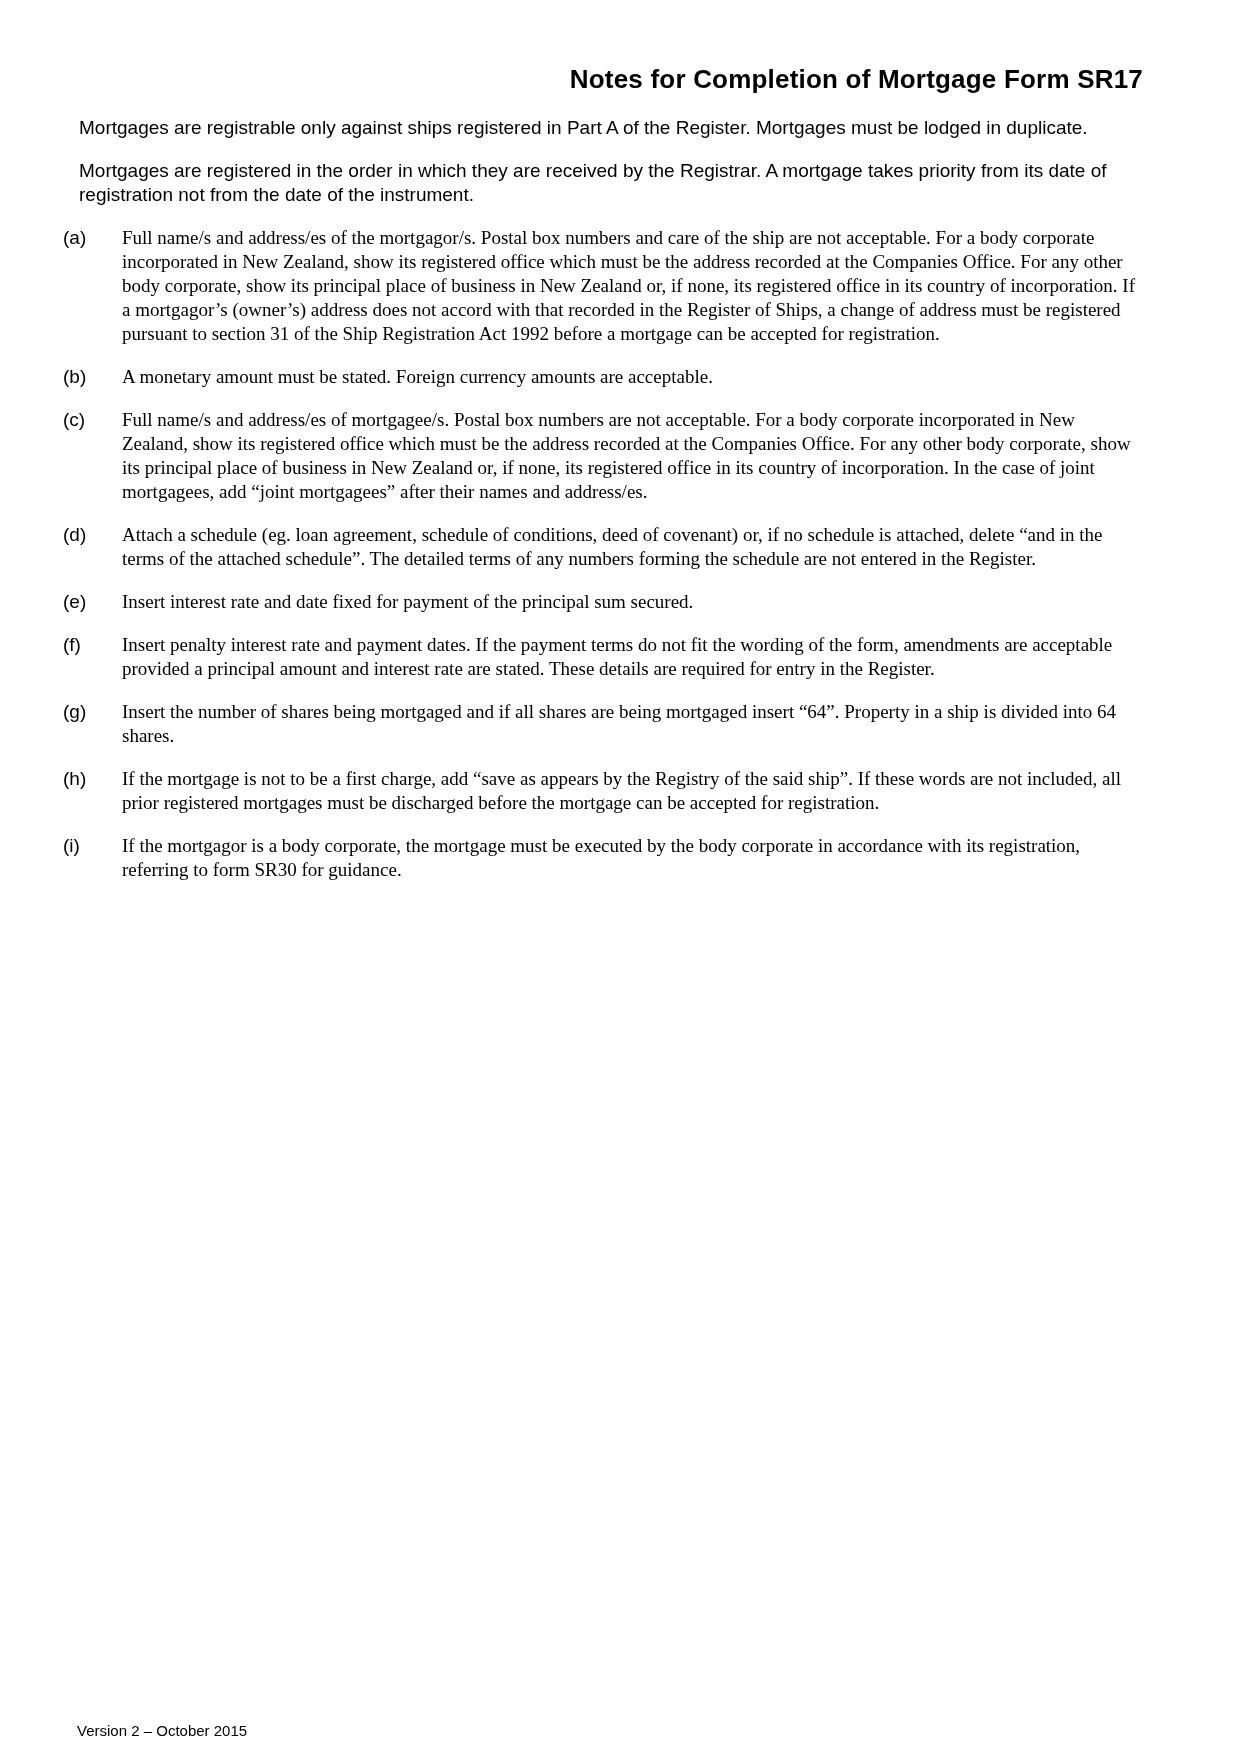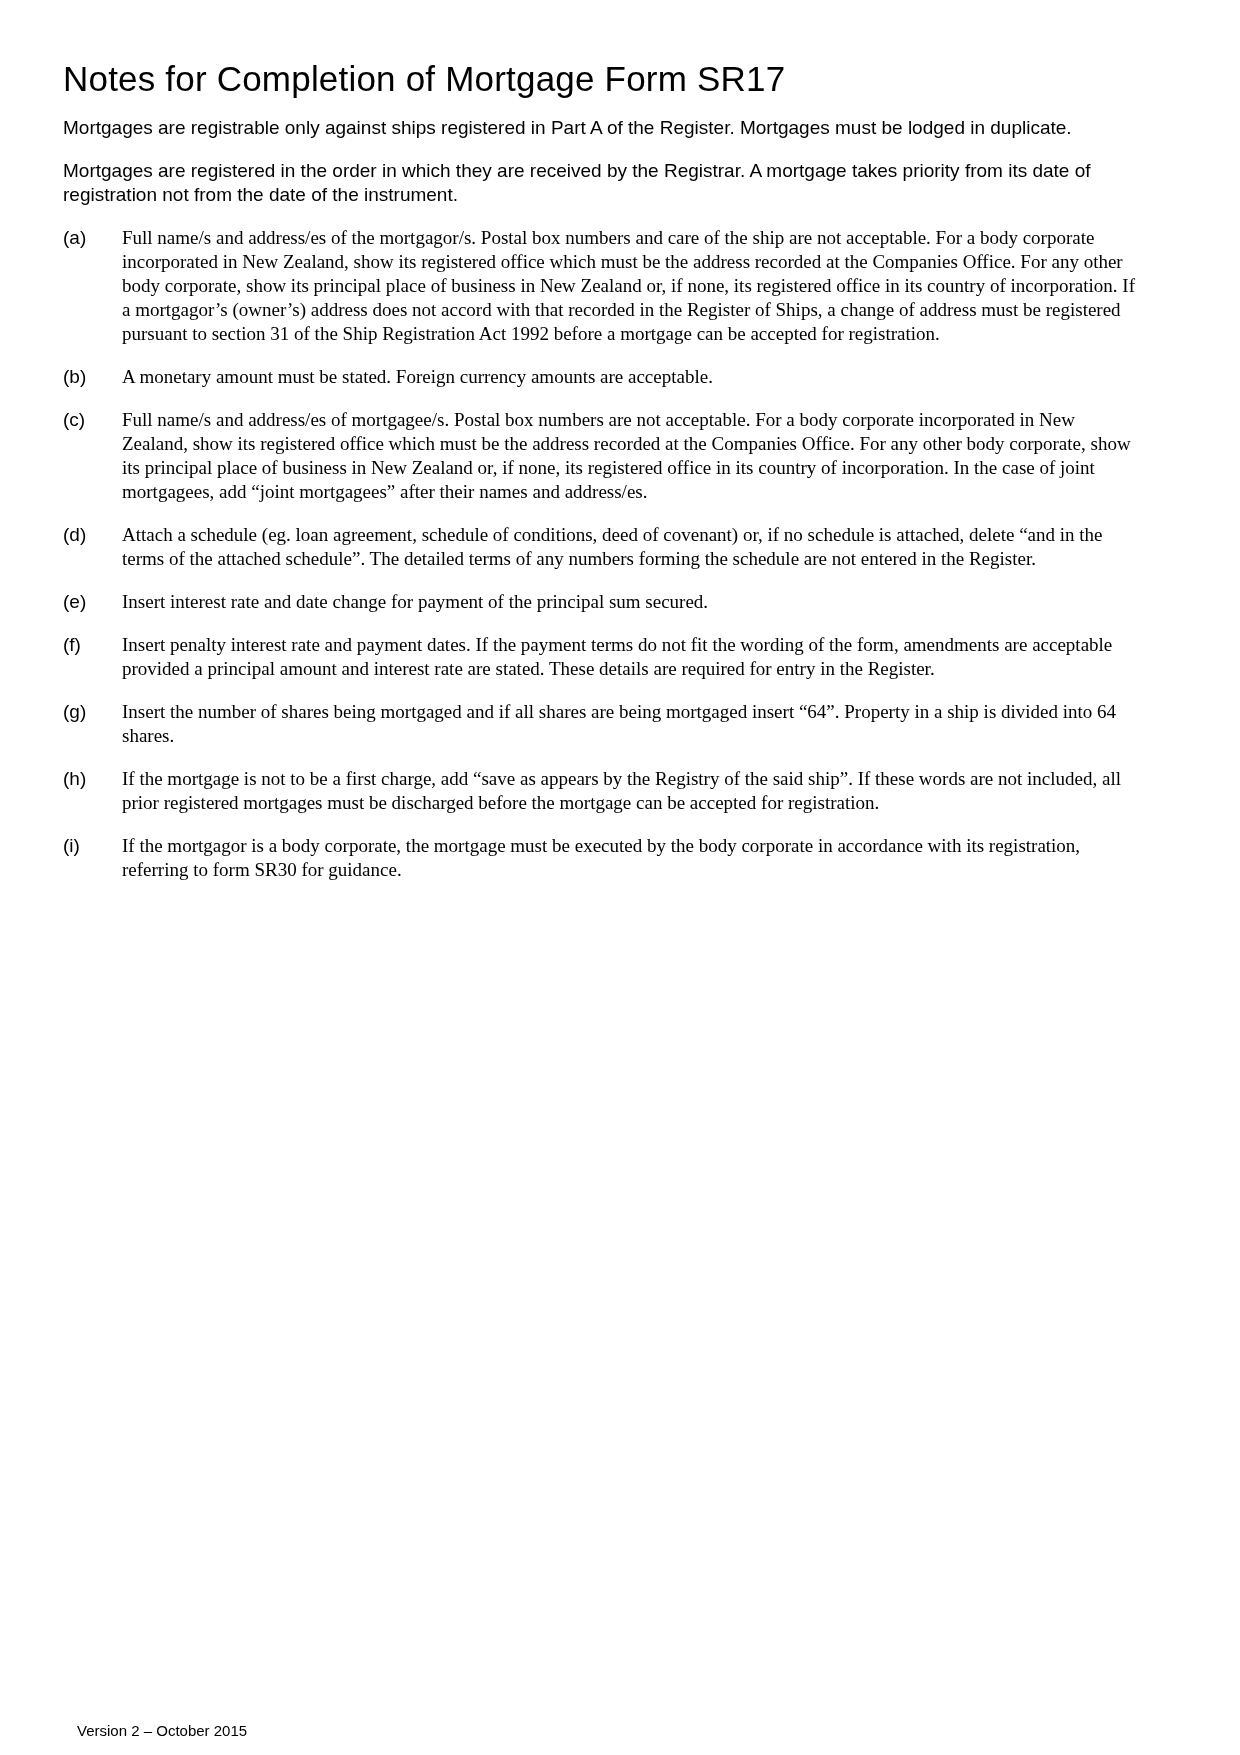--- a/index.html
+++ b/index.html
@@ -2,24 +2,24 @@
 <html><head>
 <meta charset="utf-8">
 <style>
   html, body { margin: 0; padding: 0; background: #ffffff; }
   body {
     width: 1240px; height: 1755px; position: relative; overflow: hidden;
     font-family: "Liberation Sans", sans-serif; color: #000;
   }
   .page { position: absolute; left: 63px; top: 58px; width: 1080px; }
   h1 {
-    margin: 0 0 16px 0; font-size: 35px; font-weight: normal; line-height: 42px; letter-spacing: 0.2px;
+    margin: 0 0 16px 0; font-size: 26px; font-weight: bold; line-height: 42px; letter-spacing: 0.2px; text-align: right;
   }
   p.intro {
-    margin: 0 0 19px 0; font-size: 19px; line-height: 24px; width: 1060px;
+    margin: 0 0 19px 16px; font-size: 19px; line-height: 24px; width: 1060px;
   }
   .notes { margin: 0; padding: 0; list-style: none; }
   .note { display: flex; margin: 0 0 19px 0; font-size: 19px; line-height: 24px; }
   .note .label { width: 59px; flex: 0 0 59px; }
   .note .text { flex: 1; width: 1000px; font-family: Liberation Serif, serif; }
   .footer {
     position: absolute; left: 77px; top: 1722px; font-size: 15px; line-height: 18px;
   }
 </style>
 </head>
@@ -43,21 +43,21 @@
     <li class="note">
       <span class="label">(c)</span>
       <span class="text">Full name/s and address/es of mortgagee/s. Postal box numbers are not acceptable. For a body corporate incorporated in New Zealand, show its registered office which must be the address recorded at the Companies Office. For any other body corporate, show its principal place of business in New Zealand or, if none, its registered office in its country of incorporation. In the case of joint mortgagees, add “joint mortgagees” after their names and address/es.</span>
     </li>
     <li class="note">
       <span class="label">(d)</span>
       <span class="text">Attach a schedule (eg. loan agreement, schedule of conditions, deed of covenant) or, if no schedule is attached, delete “and in the terms of the attached schedule”. The detailed terms of any numbers forming the schedule are not entered in the Register.</span>
     </li>
     <li class="note">
       <span class="label">(e)</span>
-      <span class="text">Insert interest rate and date change for payment of the principal sum secured.</span>
+      <span class="text">Insert interest rate and date fixed for payment of the principal sum secured.</span>
     </li>
     <li class="note">
       <span class="label">(f)</span>
       <span class="text">Insert penalty interest rate and payment dates. If the payment terms do not fit the wording of the form, amendments are acceptable provided a principal amount and interest rate are stated.  These details are required for entry in the Register.</span>
     </li>
     <li class="note">
       <span class="label">(g)</span>
       <span class="text">Insert the number of shares being mortgaged and if all shares are being mortgaged insert “64”.  Property in a ship is divided into 64 shares.</span>
     </li>
     <li class="note">

